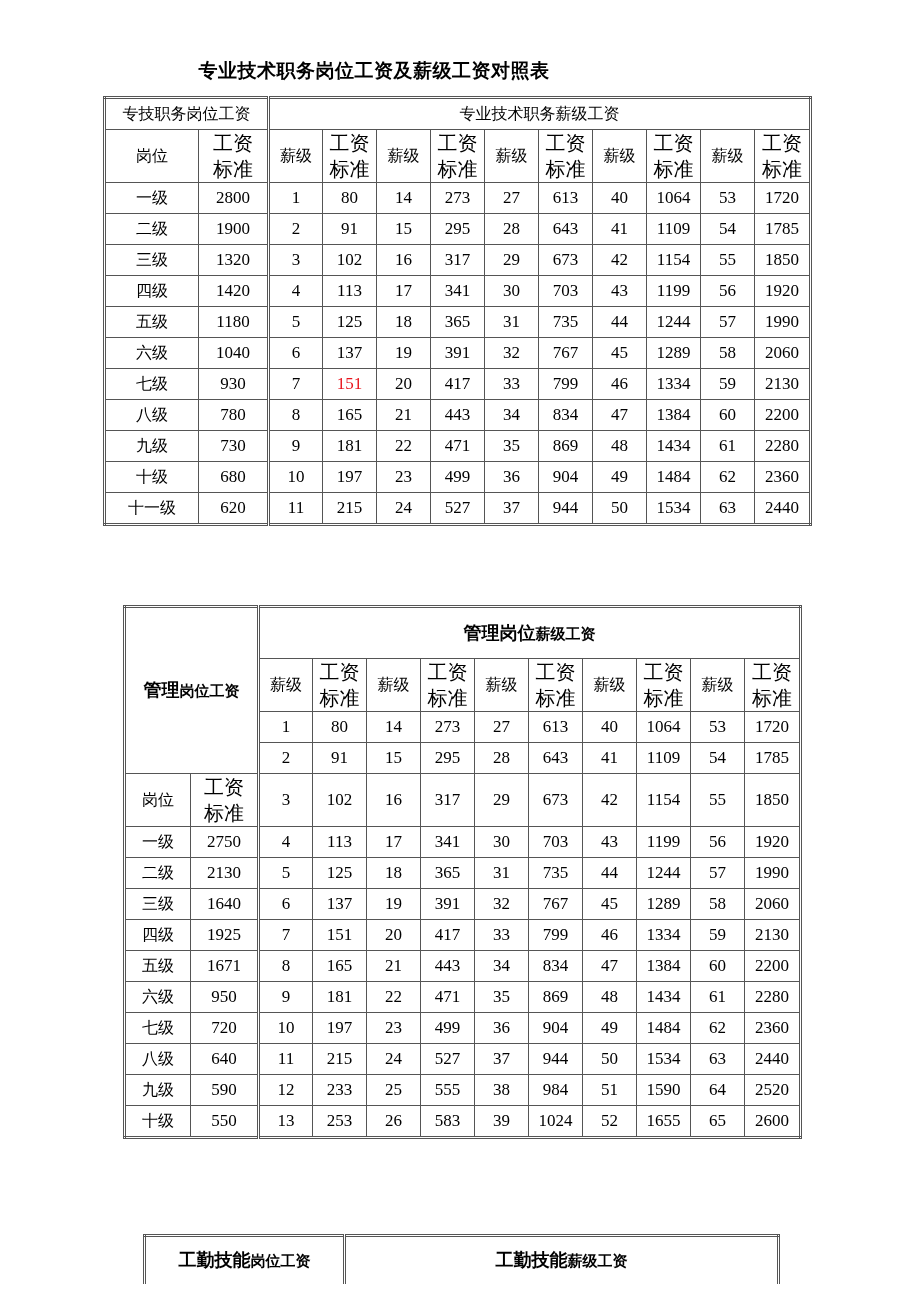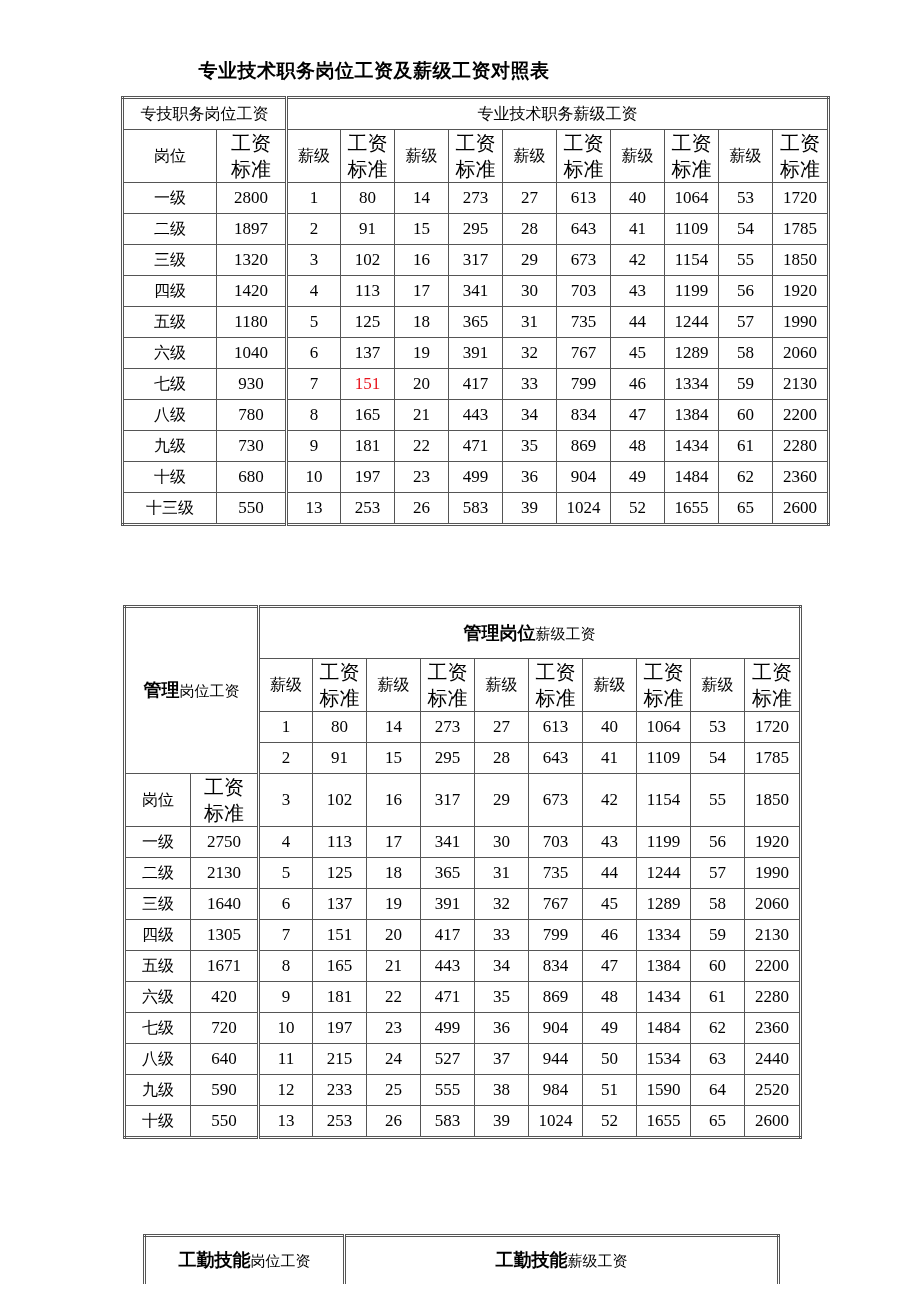--- a/index.html
+++ b/index.html
@@ -14,23 +14,23 @@
   table { border-collapse: collapse; table-layout: fixed; position: absolute; }
   td {
     border: 1px solid #555; text-align: center; vertical-align: middle; padding: 0;
     font-size: 17px; line-height: 1.15;
   }
   .cjk { font-family: "DejaVu Sans", sans-serif; font-size: 16px; }
   .hdr2 { font-family: "DejaVu Sans", sans-serif; font-size: 20px; line-height: 1.3; }
   .red { color: #e8141d; }
   .dbl-l { border-left: 3px double #555; }
   .big { font-family: "DejaVu Sans", sans-serif; font-size: 18px; font-weight: bold; }
-  .big small { font-size: 15px; font-weight: normal; }
-
-  #t1 { left: 121px; top: 96px; width: 706px; border: 3px double #555; }
+  .big small { font-size: 15px; font-weight: bold; }
+
+  #t1 { left: 103px; top: 96px; width: 706px; border: 3px double #555; }
   #t1 td { height: 30px; }
   #t1 tr.h2 td { height: 49px; }
 
   #t2 { left: 123px; top: 605px; width: 675px; border: 3px double #555; }
   #t2 td { height: 30px; }
 
   #t3 { left: 143px; top: 1234px; width: 634px; border: 3px double #555; border-bottom: none; }
   #t3 td { height: 47px; border-bottom: none; }
 </style>
 </head>
@@ -83,21 +83,21 @@
         <td>273</td>
         <td>27</td>
         <td>613</td>
         <td>40</td>
         <td>1064</td>
         <td>53</td>
         <td>1720</td>
       </tr>
       <tr>
         <td class="cjk">二级</td>
-        <td>1897</td>
+        <td>1900</td>
         <td class="dbl-l">2</td>
         <td>91</td>
         <td>15</td>
         <td>295</td>
         <td>28</td>
         <td>643</td>
         <td>41</td>
         <td>1109</td>
         <td>54</td>
         <td>1785</td>
@@ -208,32 +208,32 @@
         <td>23</td>
         <td>499</td>
         <td>36</td>
         <td>904</td>
         <td>49</td>
         <td>1484</td>
         <td>62</td>
         <td>2360</td>
       </tr>
       <tr>
-        <td class="cjk">十三级</td>
-        <td>550</td>
-        <td class="dbl-l">13</td>
-        <td>253</td>
-        <td>26</td>
-        <td>583</td>
-        <td>39</td>
-        <td>1024</td>
-        <td>52</td>
-        <td>1655</td>
-        <td>65</td>
-        <td>2600</td>
+        <td class="cjk">十一级</td>
+        <td>620</td>
+        <td class="dbl-l">11</td>
+        <td>215</td>
+        <td>24</td>
+        <td>527</td>
+        <td>37</td>
+        <td>944</td>
+        <td>50</td>
+        <td>1534</td>
+        <td>63</td>
+        <td>2440</td>
       </tr>
     </tbody>
 </table>
 
 <table id="t2">
   <colgroup>
     <col style="width:66px">
       <col style="width:68px">
     <col style="width:54px">
       <col style="width:54px">
@@ -344,21 +344,21 @@
         <td>391</td>
         <td>32</td>
         <td>767</td>
         <td>45</td>
         <td>1289</td>
         <td>58</td>
         <td>2060</td>
       </tr>
       <tr style="height: 31px;">
         <td class="cjk">四级</td>
-        <td>1305</td>
+        <td>1925</td>
         <td class="dbl-l">7</td>
         <td>151</td>
         <td>20</td>
         <td>417</td>
         <td>33</td>
         <td>799</td>
         <td>46</td>
         <td>1334</td>
         <td>59</td>
         <td>2130</td>
@@ -372,21 +372,21 @@
         <td>443</td>
         <td>34</td>
         <td>834</td>
         <td>47</td>
         <td>1384</td>
         <td>60</td>
         <td>2200</td>
       </tr>
       <tr style="height: 31px;">
         <td class="cjk">六级</td>
-        <td>420</td>
+        <td>950</td>
         <td class="dbl-l">9</td>
         <td>181</td>
         <td>22</td>
         <td>471</td>
         <td>35</td>
         <td>869</td>
         <td>48</td>
         <td>1434</td>
         <td>61</td>
         <td>2280</td>

